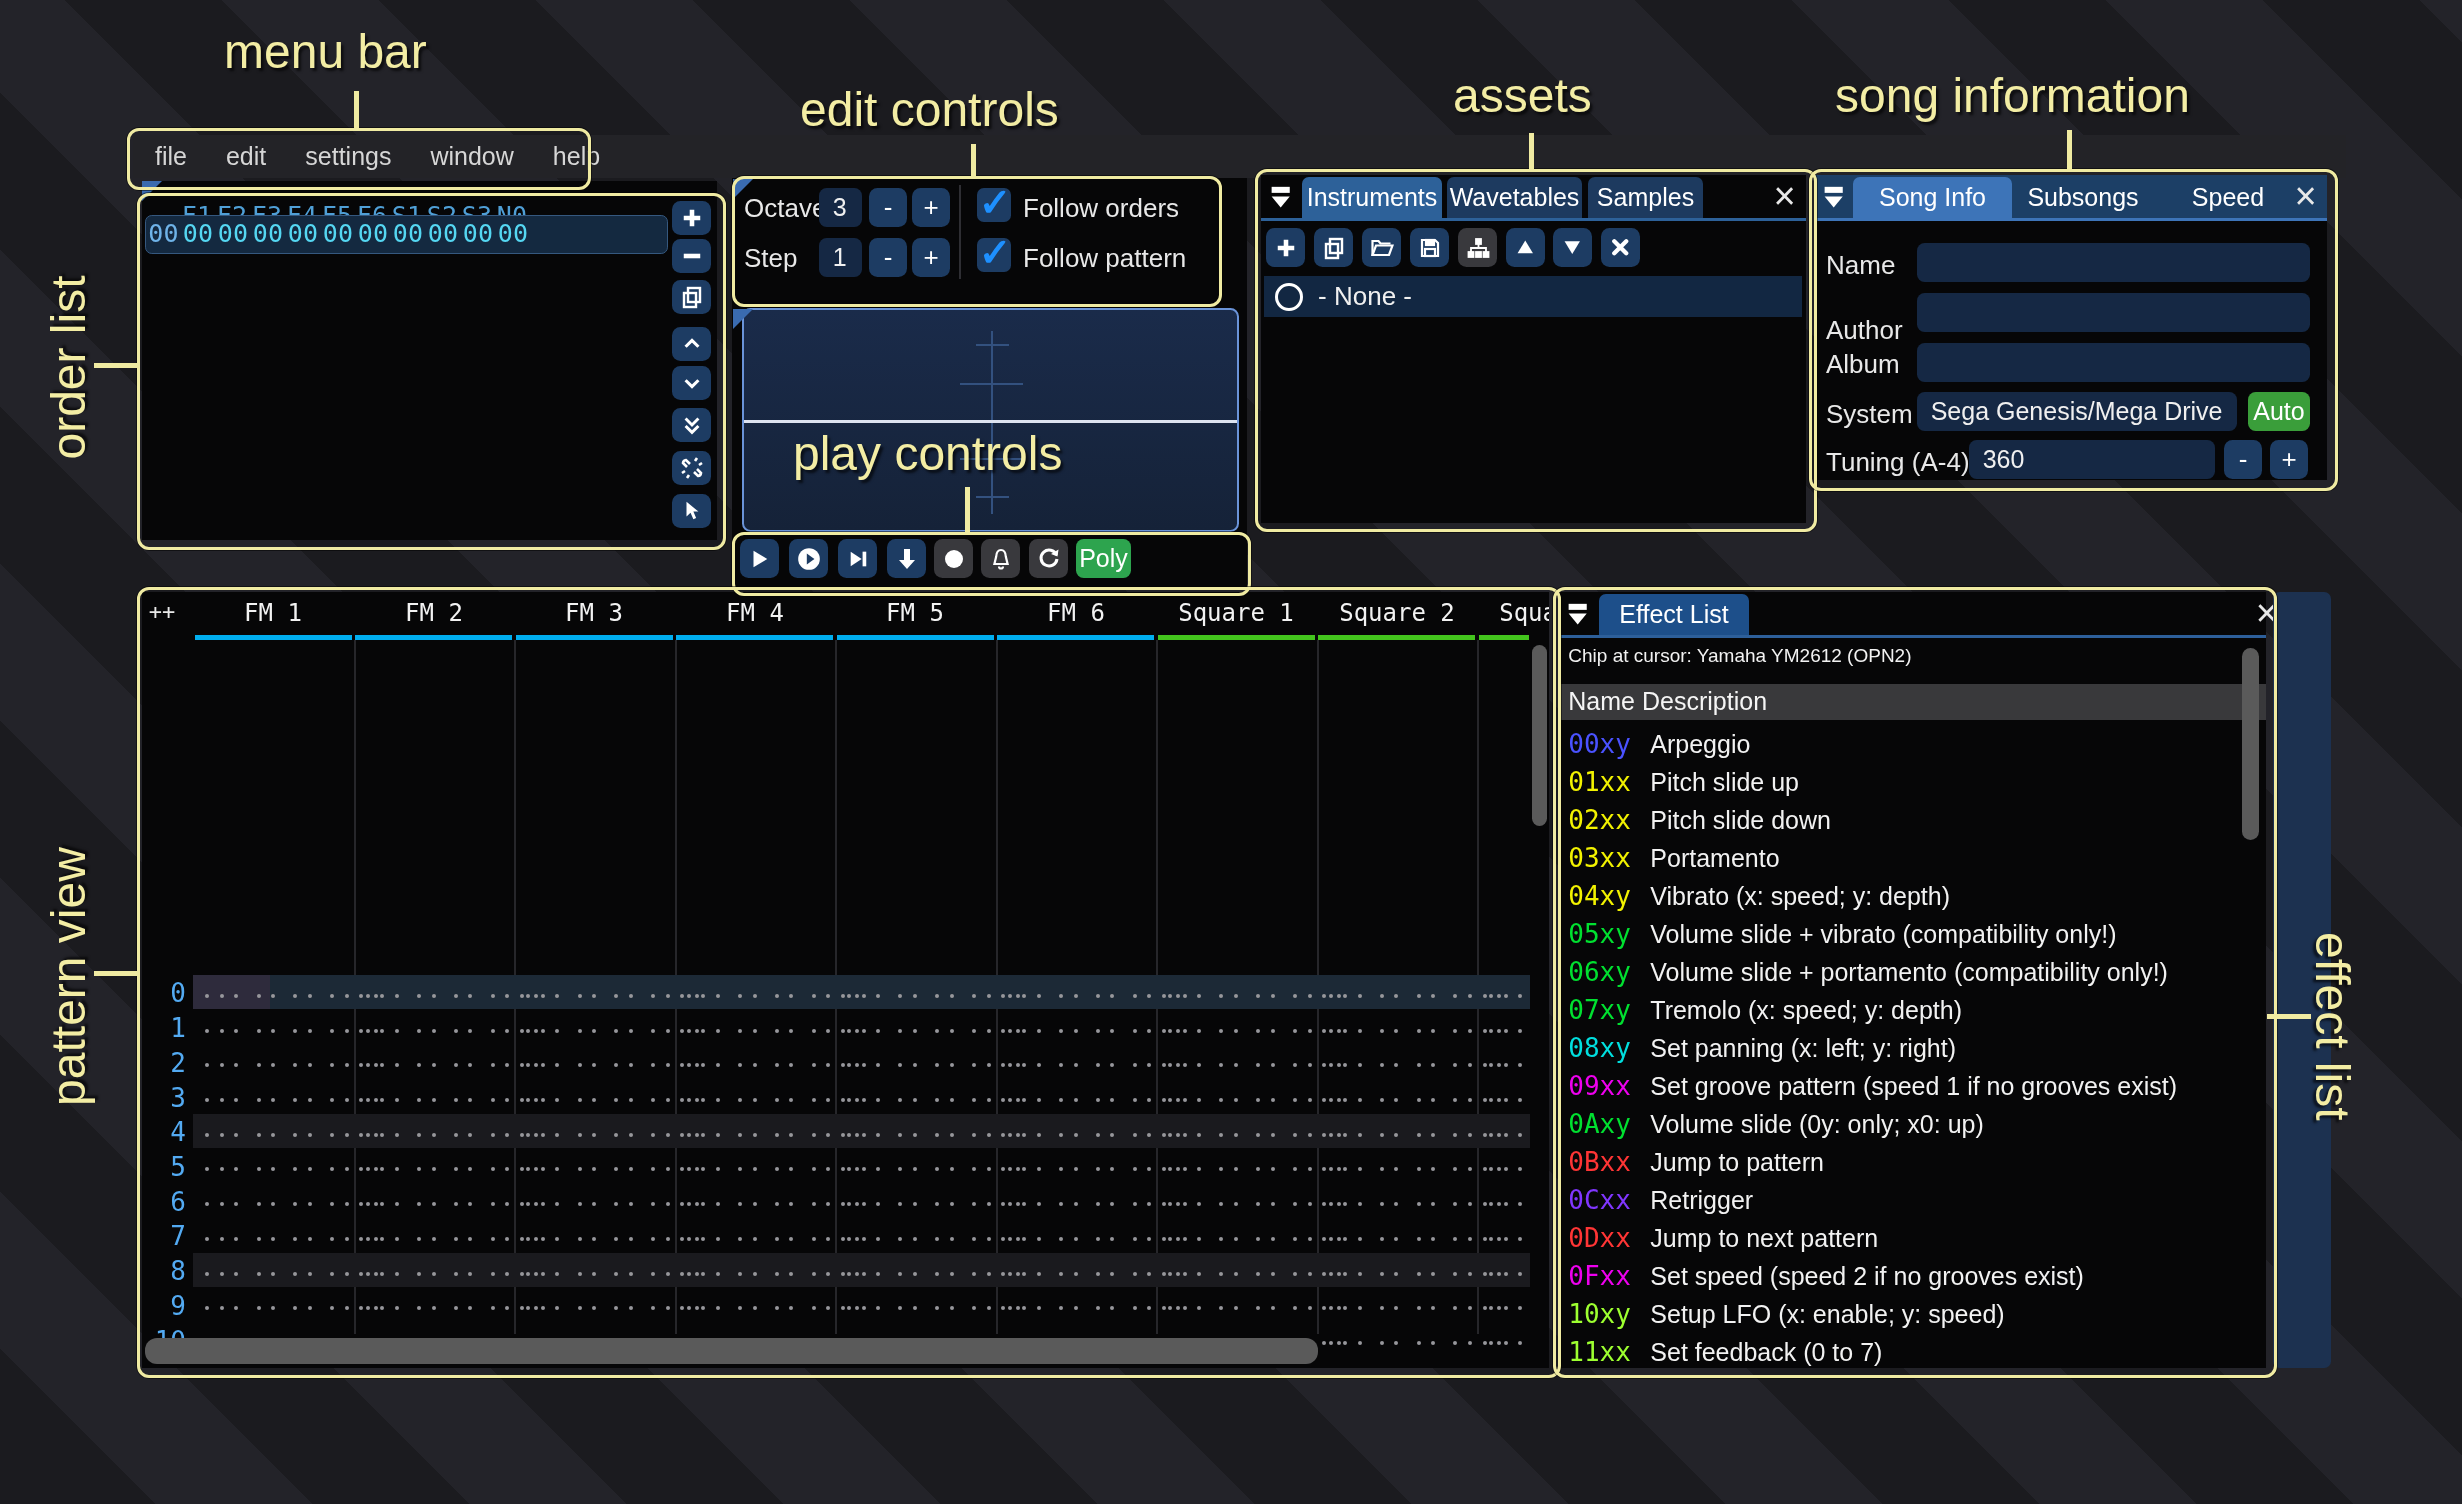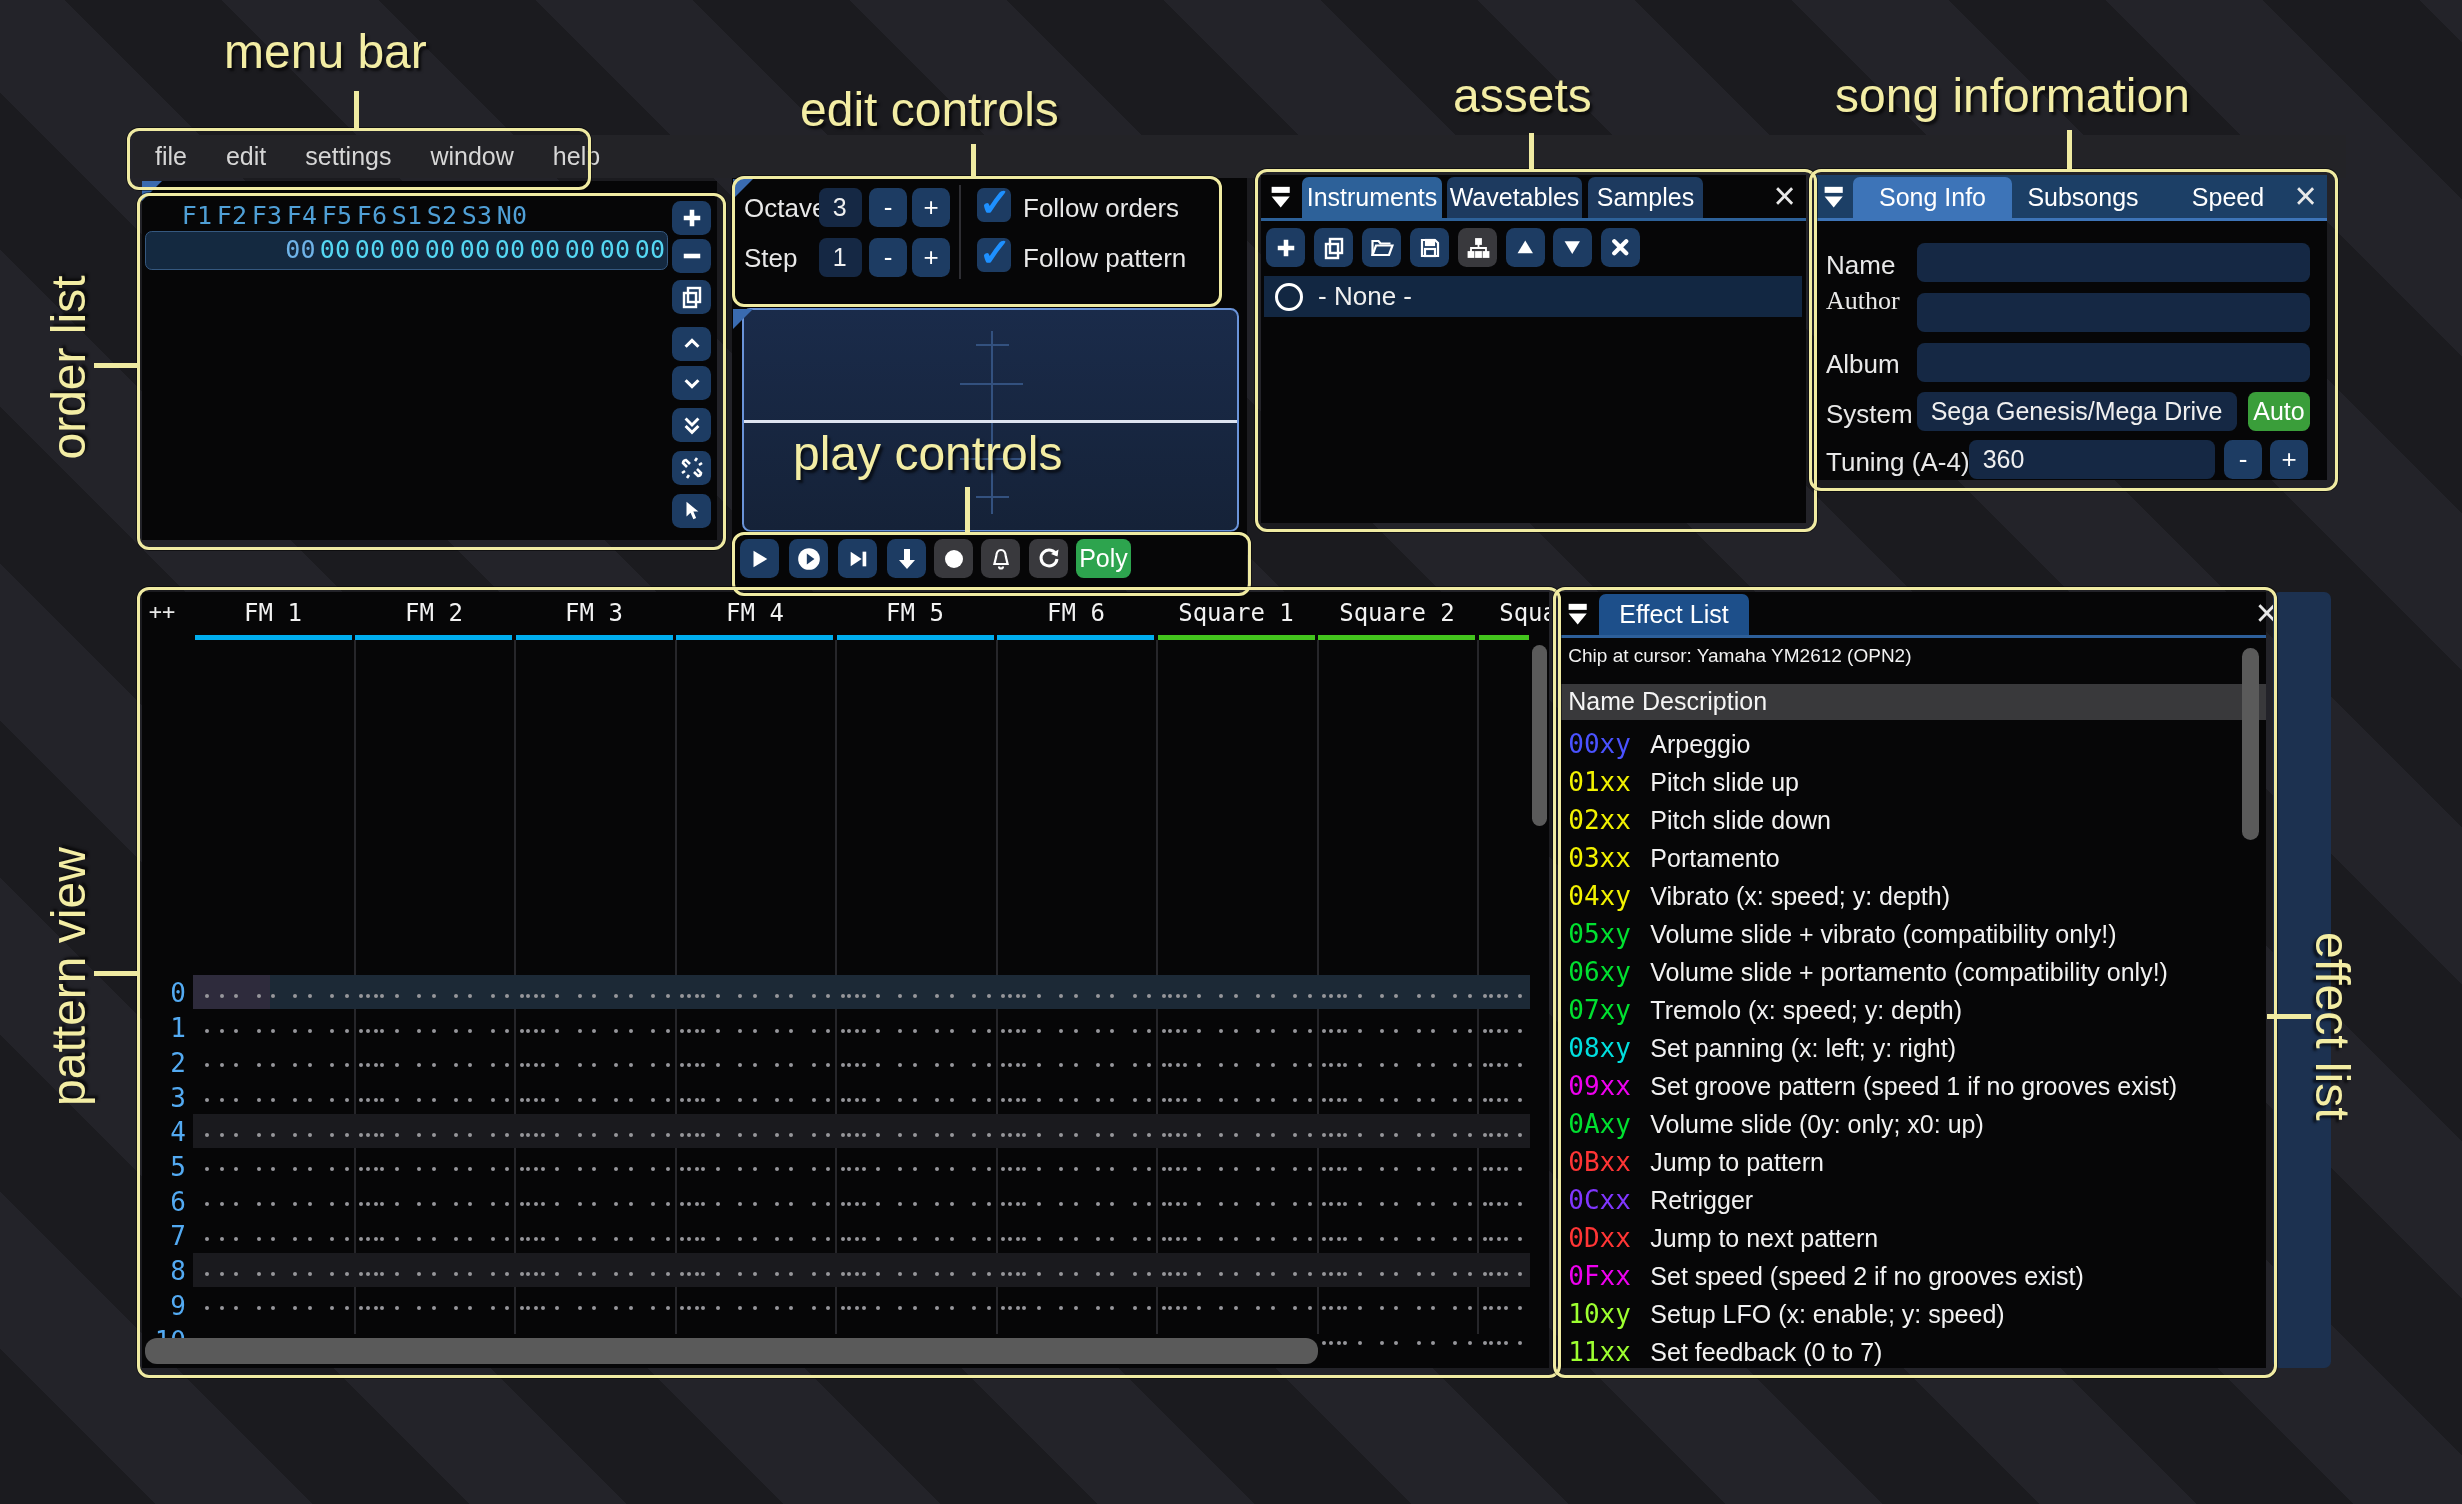--- a/index.html
+++ b/index.html
@@ -28,22 +28,22 @@
   .navybtn{background:#1d3c63;border-radius:8.5px;color:#fff;display:flex;
       align-items:center;justify-content:center;position:absolute;}
   .graybtn{background:#39393d;border-radius:8.5px;color:#fff;display:flex;
       align-items:center;justify-content:center;position:absolute;}
   .inputbox{background:#152844;border-radius:7.7px;position:absolute;color:#f0f0f0;
       font-size:25px;display:flex;align-items:center;padding-left:13.7px;box-sizing:border-box;}
 
   
   #order-win{left:142px;top:181px;width:575px;height:359px;}
   #order-head{position:absolute;left:3.4px;top:22px;width:523px;height:27px;display:flex;}
-  #order-row{position:absolute;left:3.4px;top:50px;width:523px;height:39px;display:flex;
-      background:#142940;border:1.7px solid #35587f;border-radius:6.8px;box-sizing:border-box;justify-content:flex-end;}
+  #order-row{position:absolute;left:3.4px;top:34px;width:523px;height:39px;display:flex;
+      background:#142940;border:1.7px solid #35587f;border-radius:6.8px;box-sizing:border-box;}
   .ocell{width:35px;text-align:center;font-size:25px;line-height:26px;}
   .ocell.idx{width:34px;}
   #order-head .ocell{color:#4f9fd6;}
   #order-row .ocell{color:#55d7f2;line-height:36px;}
   #order-row .ocell.idx{color:#6fb3e8;}
   .obtn{left:530px;width:39px;height:34px;}
 
   
   #edit-col{left:732px;top:178px;width:515px;height:410px;}
   .editlabel{position:absolute;color:#e8e8e8;font-size:26px;}
@@ -332,21 +332,21 @@
           </svg>
         </div>
       <div class="tab" style="left:39px;width:159px;background:#3d74b8;">Song Info</div>
       <div class="tab" style="left:205px;width:128px;">Subsongs</div>
       <div class="tab" style="left:367px;width:94px;">Speed</div>
       <span class="closex" style="right:10.3px;">×</span>
     </div>
     <div class="tabline" style="background:#3d74b8;"></div>
     <span class="fieldlabel" style="left:12px;top:75px;">Name</span>
     <div class="inputbox" style="left:103px;top:68px;width:393px;height:39px;"></div>
-    <span class="fieldlabel" style="left:12px;top:111px;font-family:Liberation Serif, serif;">Author</span>
+    <span class="fieldlabel" style="left:12px;top:140px;">Author</span>
     <div class="inputbox" style="left:103px;top:118px;width:393px;height:39px;"></div>
     <span class="fieldlabel" style="left:12px;top:174px;">Album</span>
     <div class="inputbox" style="left:103px;top:168px;width:393px;height:39px;"></div>
     <span class="fieldlabel" style="left:12px;top:224px;">System</span>
     <div class="inputbox" style="left:103px;top:217px;width:320px;height:39px;">Sega Genesis/Mega Drive</div>
     <div class="greenbtn" style="left:434px;top:217px;width:62px;height:39px;">Auto</div>
     <span class="fieldlabel" style="left:12px;top:272px;">Tuning (A-4)</span>
     <div class="inputbox" style="left:155px;top:265px;width:246px;height:39px;">360</div>
     <div class="navybtn" style="left:410px;top:265px;width:38px;height:39px;font-size:26px;">-</div>
     <div class="navybtn" style="left:456px;top:265px;width:38px;height:39px;font-size:26px;">+</div>

